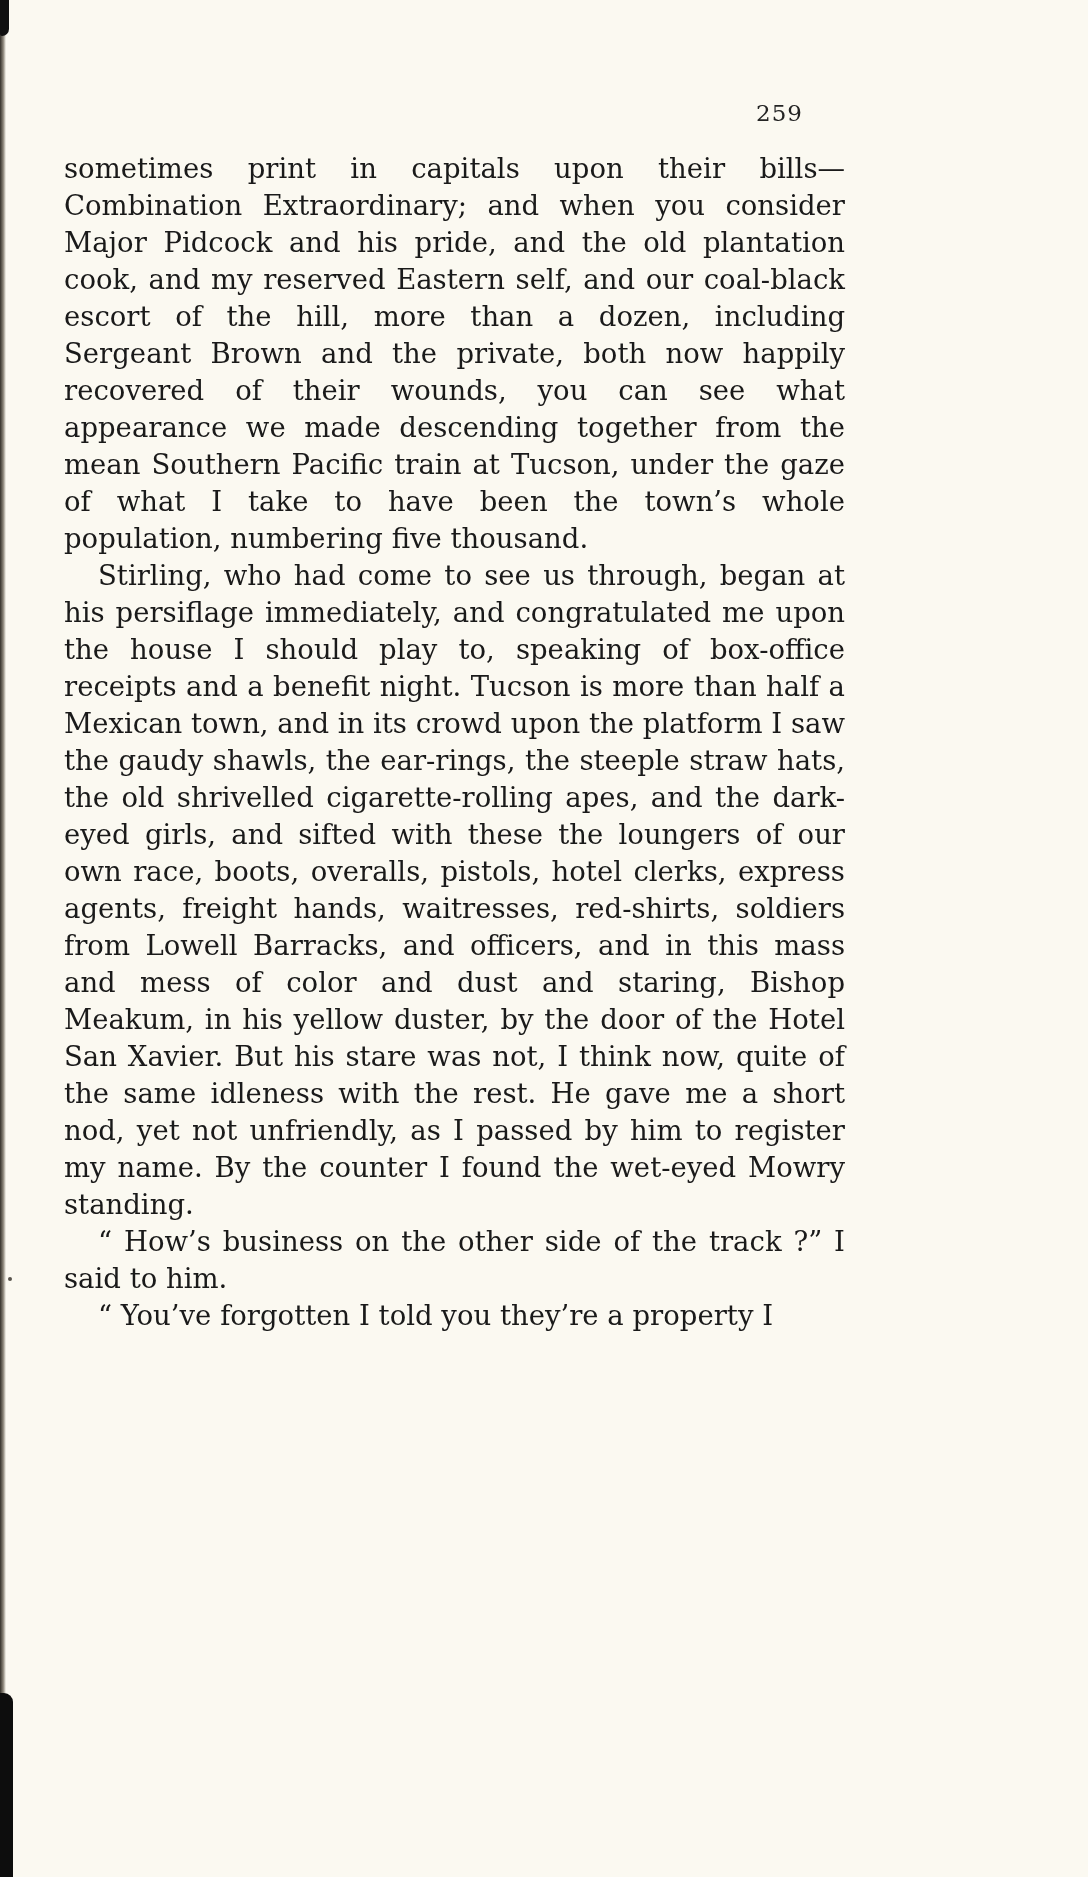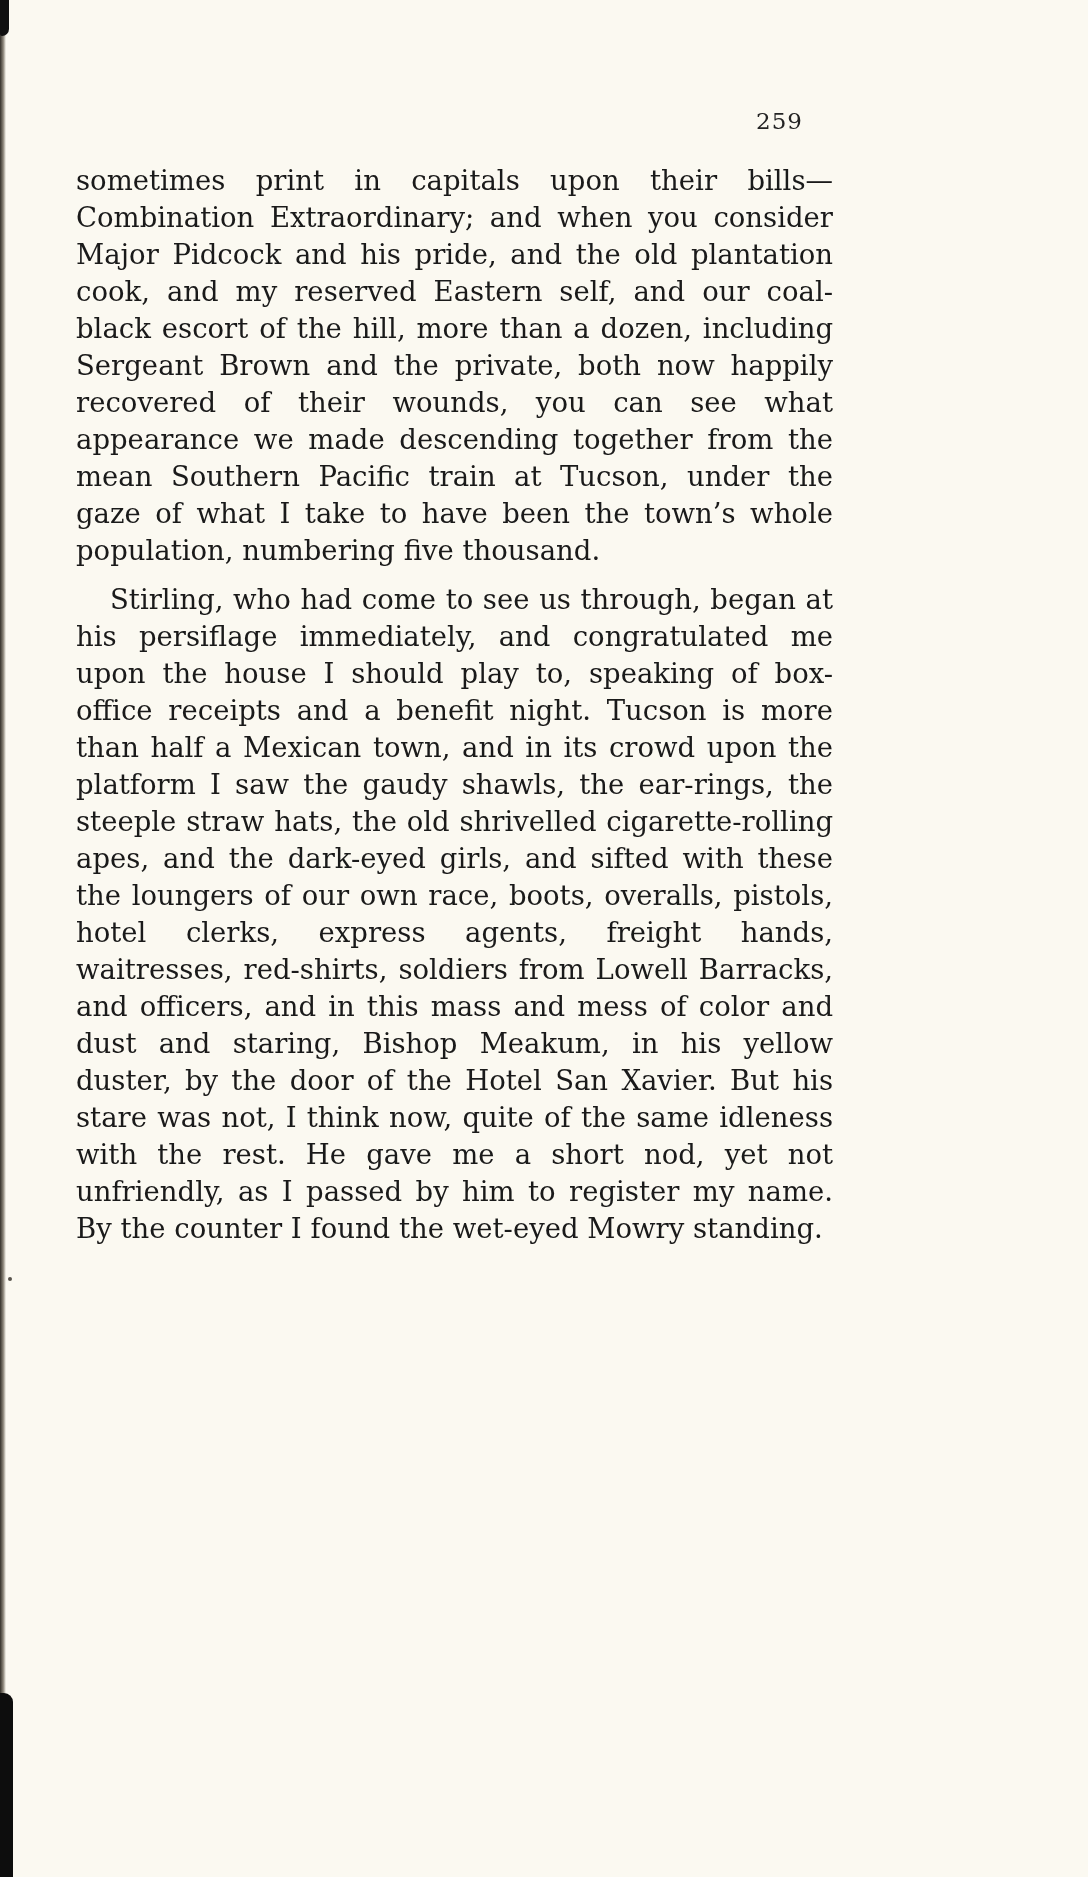--- a/index.html
+++ b/index.html
@@ -55,38 +55,38 @@
   .running-title {
     display: block;
     text-align: center;
     font-size: 21px;
     letter-spacing: 3.5px;
     word-spacing: 9px;
     color: #242424;
   }
   .page-number {
     position: absolute;
-    right: 42px; top: 12px;
+    right: 42px; top: 4px;
     font-size: 23px;
     letter-spacing: 1px;
     color: #242424;
   }
 
   
   .text-block {
     position: absolute;
     left: 64px; top: 150px;
     width: 781px;
     font-size: 27.5px;
     line-height: 37px;
     text-align: justify;
     color: #1a1a1a;
   }
   .text-block p {
-    margin: 12px;
+    margin: 0;
     padding: 0;
   }
   .text-block p.indent {
     text-indent: 34px;
   }
 </style>
 </head>
 <body>
 
 <div class="scan">
@@ -96,15 +96,17 @@
   <div class="edge-blob-bottom"></div>
   <div class="speck"></div>
 
   <div class="page-header">
     <span class="page-number">259</span>
   </div>
 
   <div class="text-block">
     <p>sometimes print in capitals upon their bills—Combination Extraordinary; and when you consider Major Pidcock and his pride, and the old plantation cook, and my reserved Eastern self, and our coal-black escort of the hill, more than a dozen, including Sergeant Brown and the private, both now happily recovered of their wounds, you can see what appearance we made descending together from the mean Southern Pacific train at Tucson, under the gaze of what I take to have been the town’s whole population, numbering five thousand.</p>
     <p class="indent">Stirling, who had come to see us through, began at his persiflage immediately, and congratulated me upon the house I should play to, speaking of box-office receipts and a benefit night.  Tucson is more than half a Mexican town, and in its crowd upon the platform I saw the gaudy shawls, the ear-rings, the steeple straw hats, the old shrivelled cigarette-rolling apes, and the dark-eyed girls, and sifted with these the loungers of our own race, boots, overalls, pistols, hotel clerks, express agents, freight hands, waitresses, red-shirts, soldiers from Lowell Barracks, and officers, and in this mass and mess of color and dust and staring, Bishop Meakum, in his yellow duster, by the door of the Hotel San Xavier.  But his stare was not, I think now, quite of the same idleness with the rest.  He gave me a short nod, yet not unfriendly, as I passed by him to register my name.  By the counter I found the wet-eyed Mowry standing.</p>
+    <p class="indent">“ How’s business on the other side of the track ?” I said to him.</p>
+    <p class="indent">“ You’ve forgotten I told you they’re a property I</p>
   </div>
 
 </div>
 
 </body></html>

